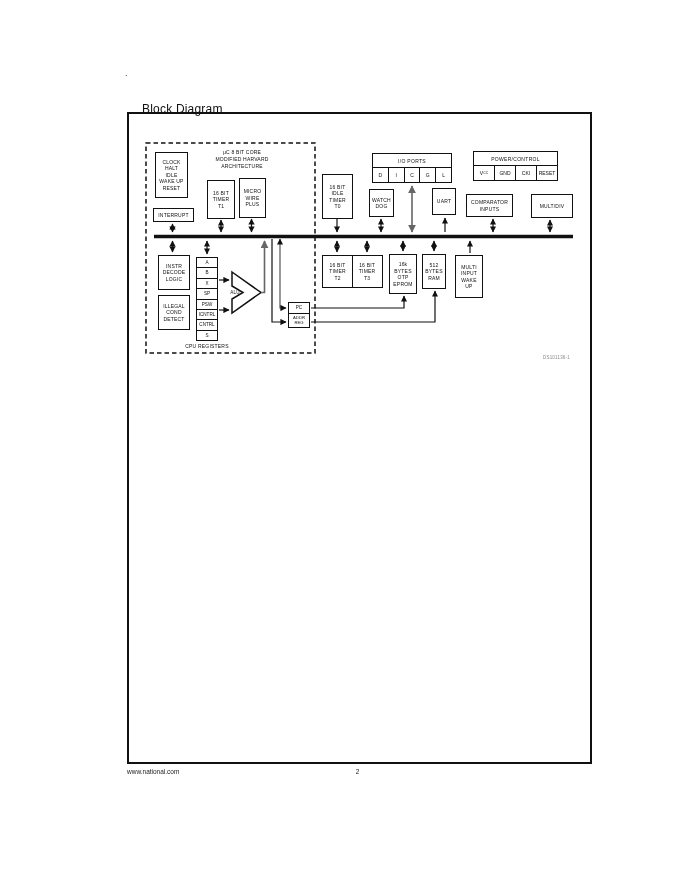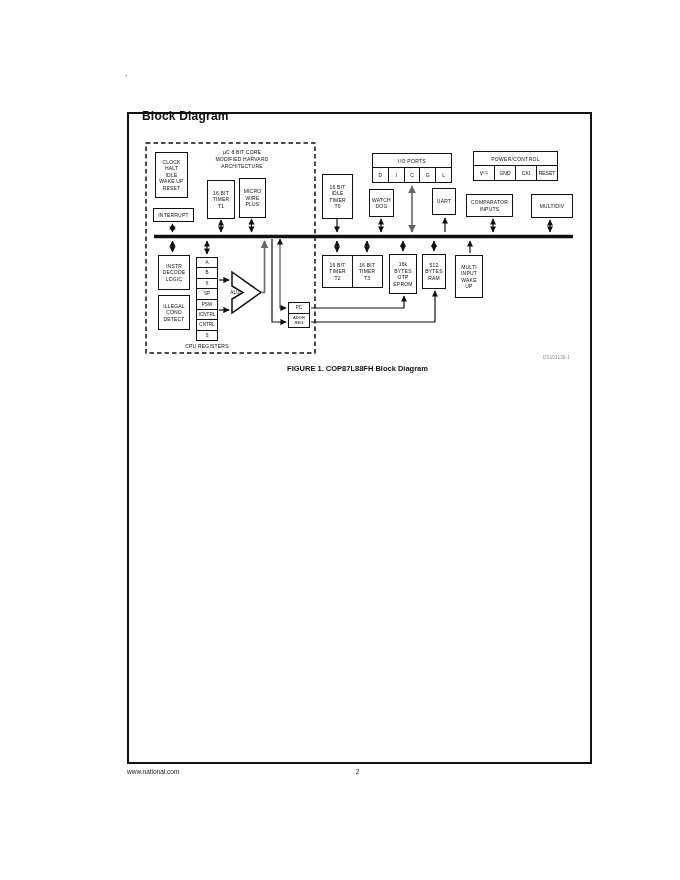--- a/index.html
+++ b/index.html
@@ -1,20 +1,20 @@
 <!DOCTYPE html>
 <html><head>
 <meta charset="utf-8">
 <style>
   html,body{margin:0;padding:0;background:#ffffff;}
   .canvas{position:relative;width:680px;height:880px;background:#ffffff;overflow:hidden;
           font-family:"Liberation Sans", sans-serif;color:#111;}
   .sheet{position:absolute;left:127px;top:112px;width:461px;height:648px;border:2px solid #111;background:#fff;}
   .stray-dot{position:absolute;left:125px;top:68px;font-size:9px;color:#333;}
-  .doc-title{position:absolute;left:142px;top:109px;font-size:12px;font-weight:bold;letter-spacing:.2px;}
+  .doc-title{position:absolute;left:142px;top:102px;font-size:12px;font-weight:normal;letter-spacing:.2px;}
   .bx{position:absolute;border:1.4px solid #111;background:#fff;display:flex;align-items:center;justify-content:center;
       text-align:center;font-size:5px;line-height:1.3;white-space:pre-line;letter-spacing:.2px;box-sizing:border-box;}
   .lbl{position:absolute;text-align:center;font-size:5px;line-height:1.35;white-space:pre-line;letter-spacing:.2px;}
   .hdrbox{position:absolute;border:1.4px solid #111;background:#fff;box-sizing:border-box;display:flex;flex-direction:column;}
   .hdrbox .ttl{flex:0 0 13px;display:flex;align-items:center;justify-content:center;font-size:5px;border-bottom:1.4px solid #111;letter-spacing:.3px;}
   .hdrbox .cells{flex:1;display:flex;}
   .hdrbox .cells > div{flex:1;display:flex;align-items:center;justify-content:center;font-size:5px;border-left:1.4px solid #111;}
   .hdrbox .cells > div:first-child{border-left:none;}
   sub{font-size:3.5px;vertical-align:-1px;}
   .stack{position:absolute;border:1.4px solid #111;background:#fff;box-sizing:border-box;display:flex;flex-direction:column;}
@@ -176,17 +176,16 @@
 EPROM</div>
   <div class="bx" style="left:422px;top:254px;width:24px;height:35px;">512
 BYTES
 RAM</div>
   <div class="bx" style="left:455px;top:255px;width:28px;height:43px;">MULTI
 INPUT
 WAKE
 UP</div>
 
   <div class="dsnum">DS101136-1</div>
-  <div class="caption">FIGURE 1. COP87L88FH Block Diagram</div>
   <div class="footer-left">www.national.com</div>
   <div class="footer-page">2</div>
 
 </div>
 
 </body></html>

